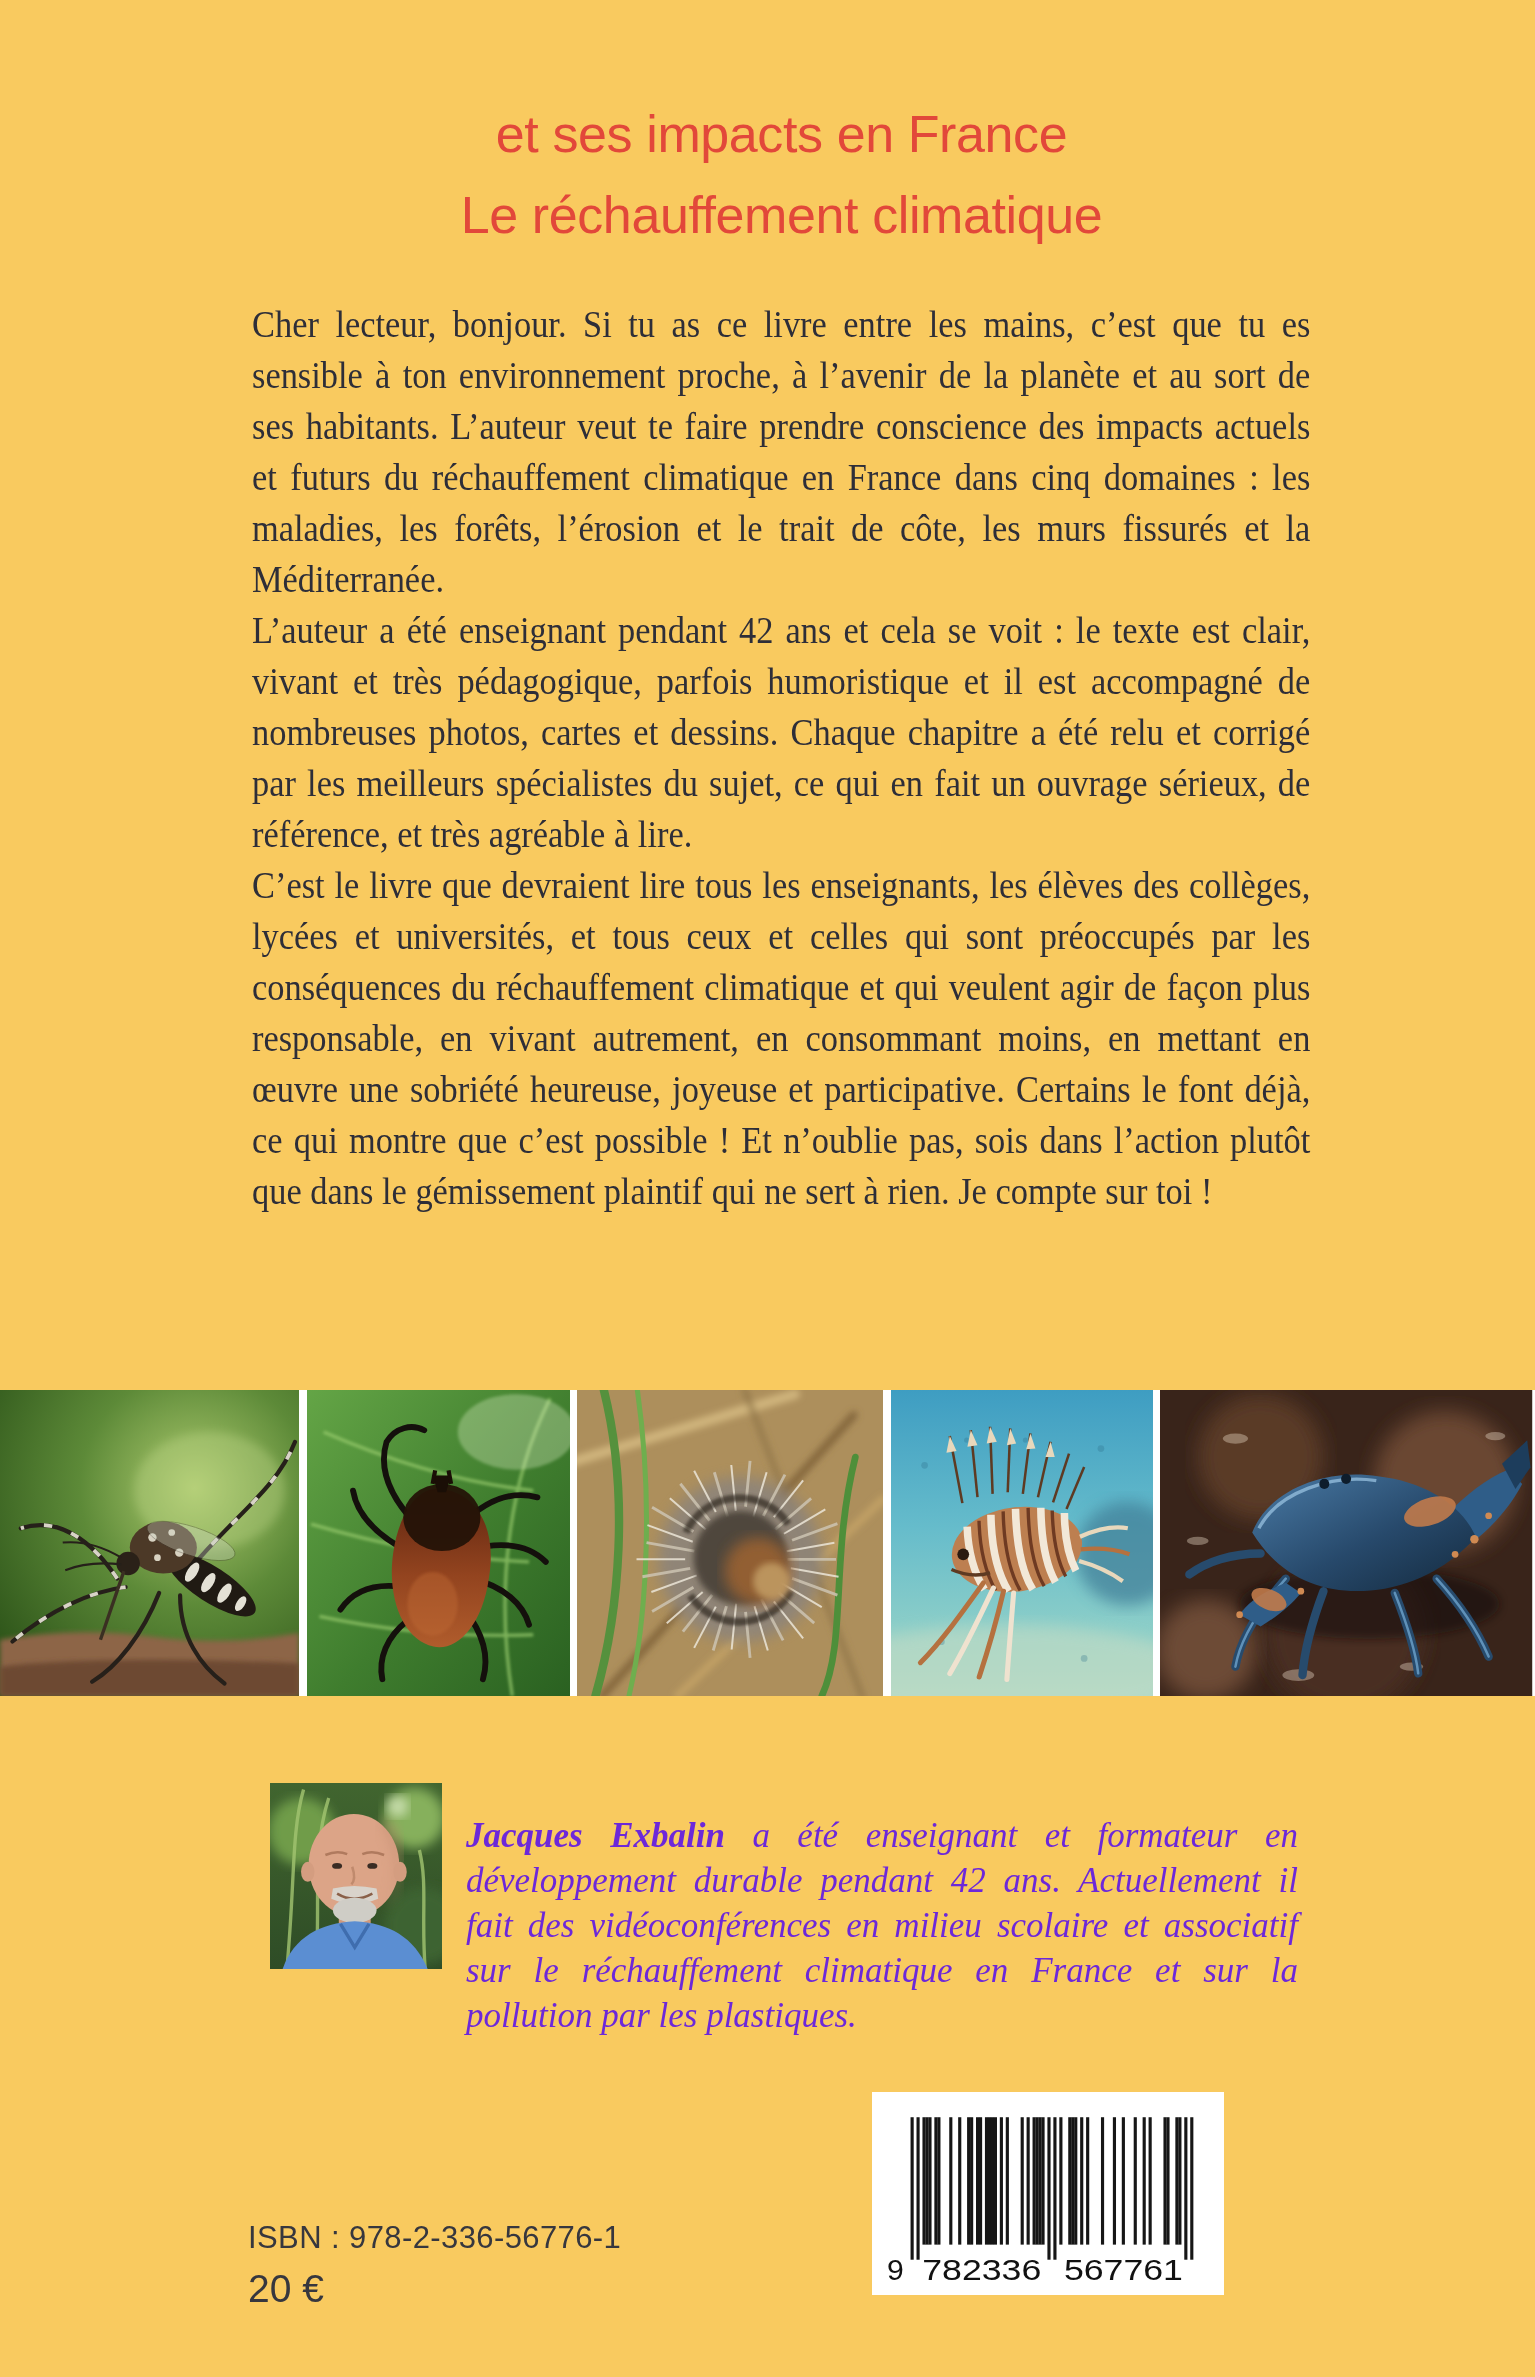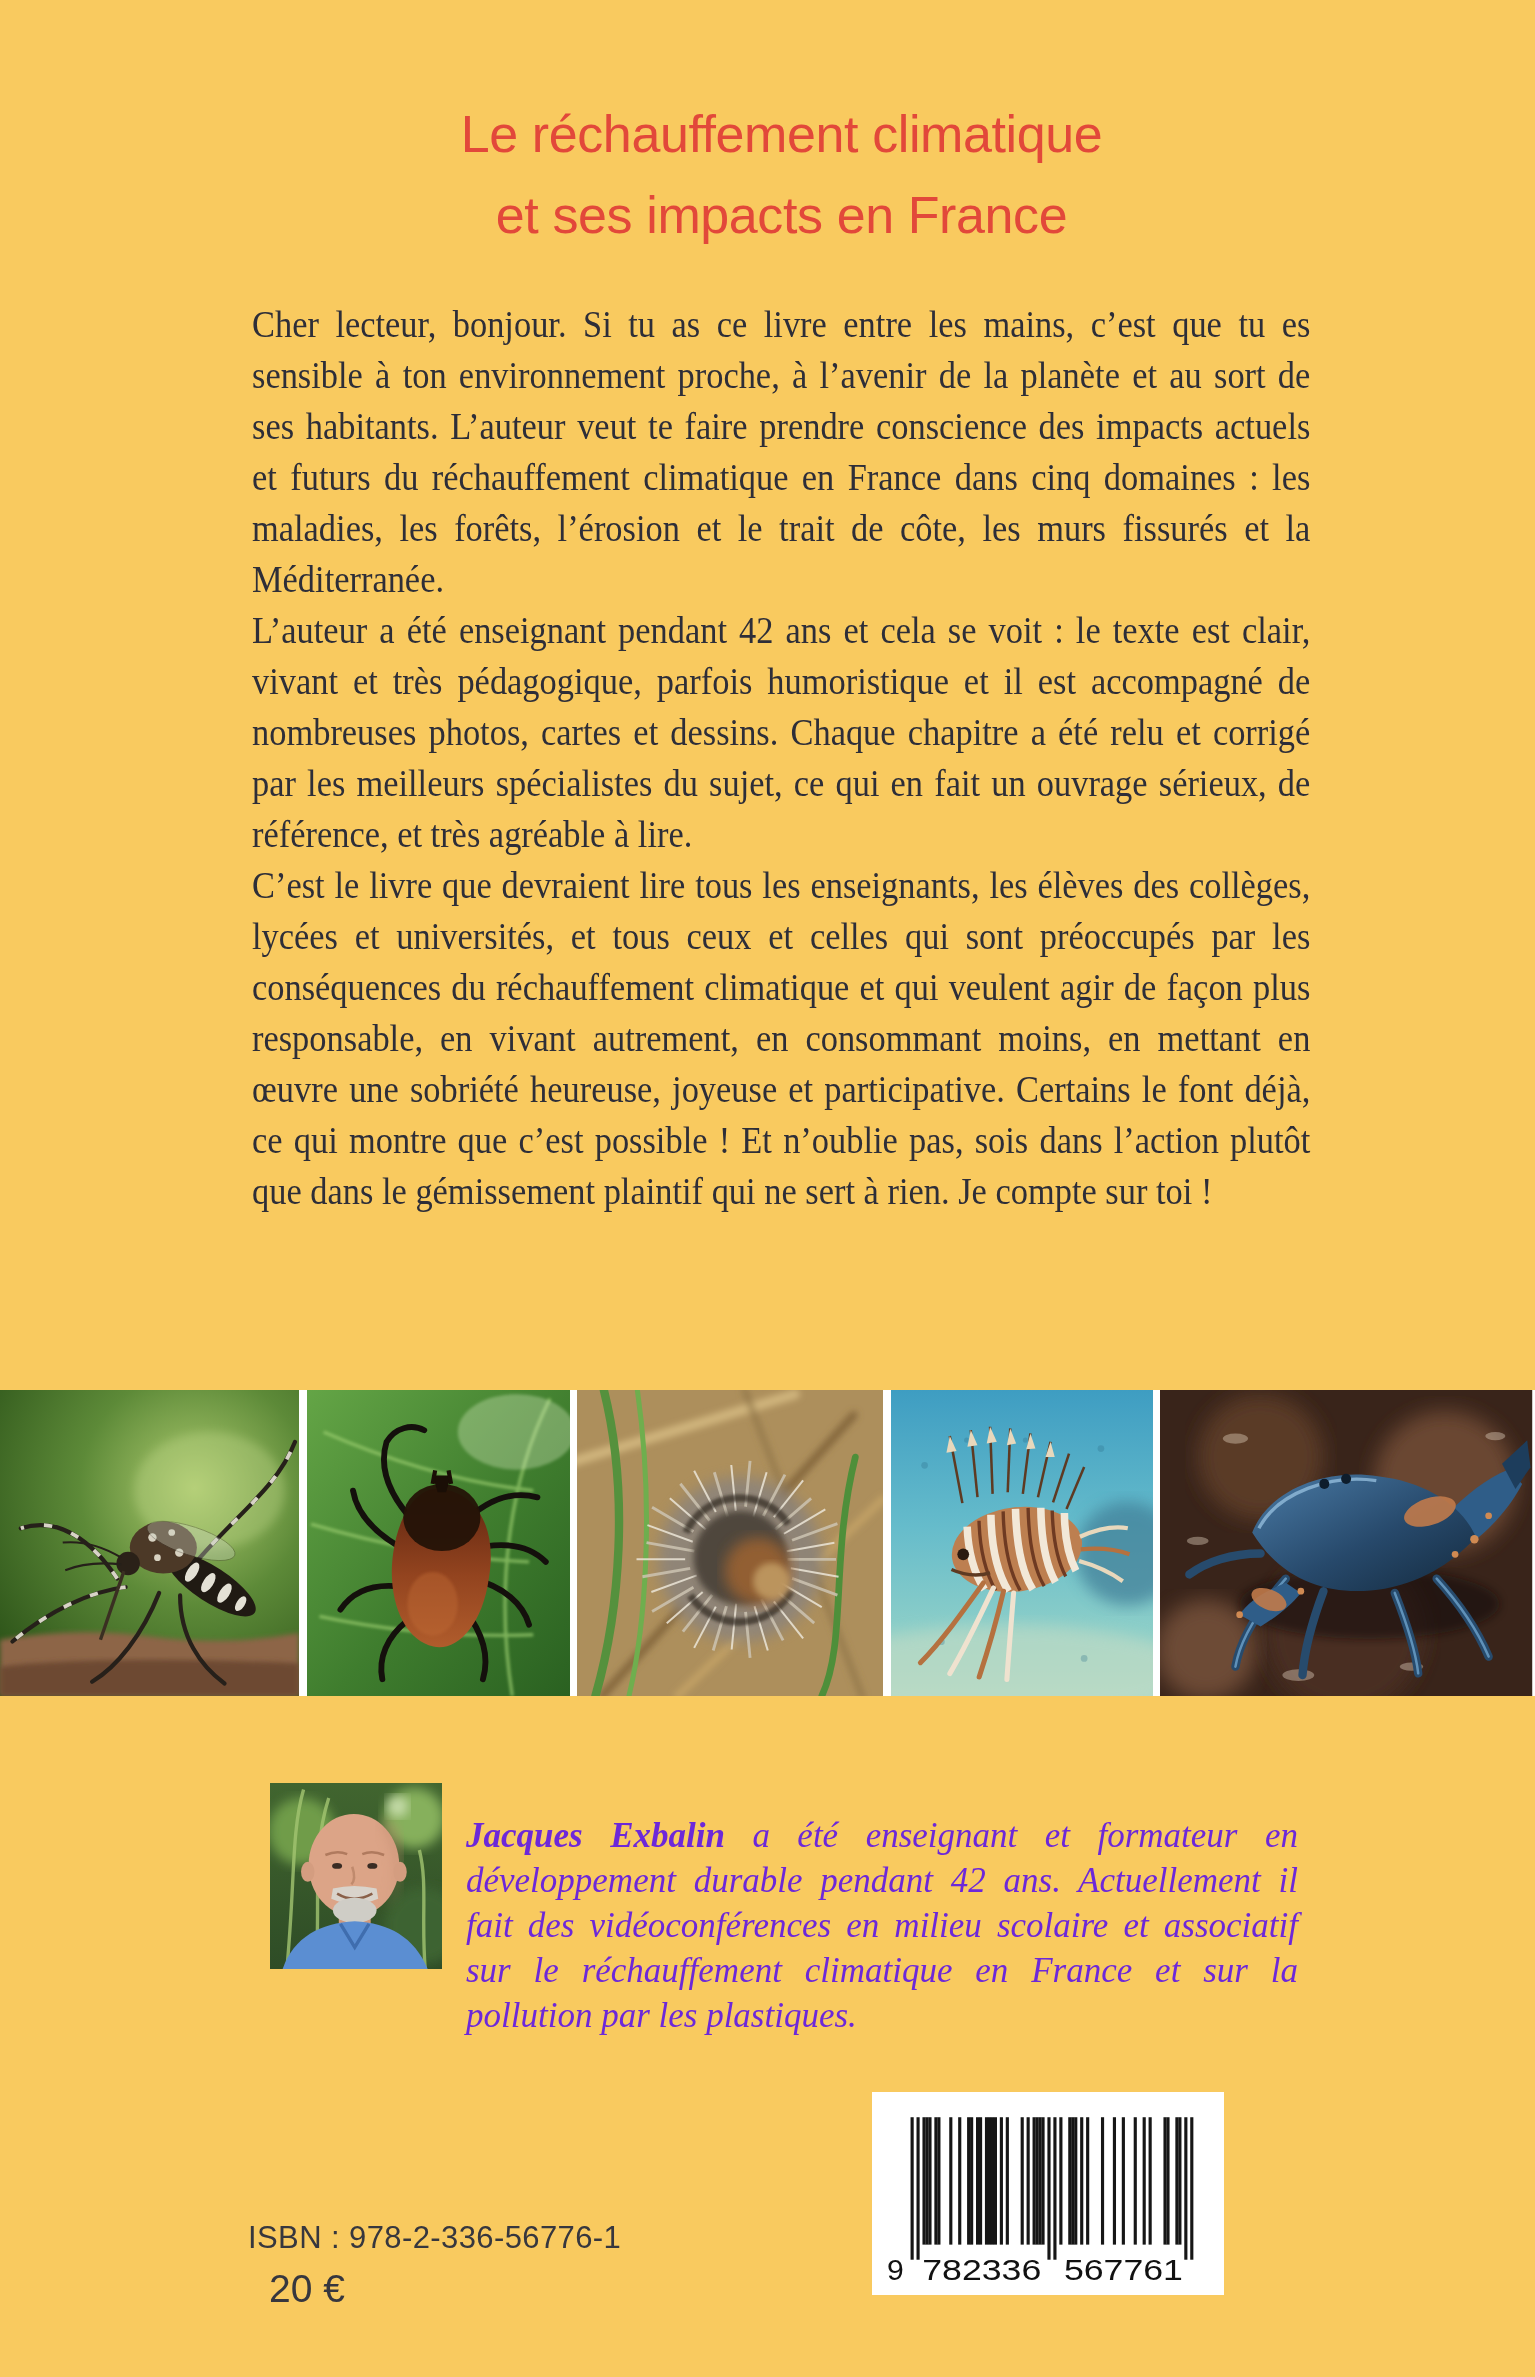--- a/index.html
+++ b/index.html
@@ -54,37 +54,37 @@
   .author-name{font-weight:bold;}
   
   .isbn{
     position:absolute;left:248px;top:2220px;
     font-family:Liberation Sans, sans-serif;
     font-size:31px;color:#37373e;letter-spacing:0.4px;
   }
   .price{
     position:absolute;left:248px;top:2267px;
     font-family:"Liberation Sans",sans-serif;
-    font-size:39px;color:#37373e;margin-left:21px;
+    font-size:39px;color:#37373e;
   }
   .barcode-box{
     position:absolute;left:872px;top:2092px;width:352px;height:203px;
     background:#ffffff;
   }
   .barcode-box svg{display:block;width:100%;height:100%;fill:#161616;}
   .bc-digits{font-family:"Liberation Sans",sans-serif;font-size:36px;fill:#111111;}
 </style>
 </head>
 <body>
 
 <div class="page">
 
   <div class="title-block">
+    <div>et ses impacts en France</div>
     <div>Le réchauffement climatique</div>
-    <div>et ses impacts en France</div>
   </div>
 
   <div class="synopsis">
       <p class="syn-p">Cher lecteur, bonjour. Si tu as ce livre entre les mains, c’est que tu es sensible à ton environnement proche, à l’avenir de la planète et au sort de ses habitants. L’auteur veut te faire prendre conscience des impacts actuels et futurs du réchauffement climatique en France dans cinq domaines : les maladies, les forêts, l’érosion et le trait de côte, les murs fissurés et la Méditerranée.</p>
       <p class="syn-p">L’auteur a été enseignant pendant 42 ans et cela se voit : le texte est clair, vivant et très pédagogique, parfois humoristique et il est accompagné de nombreuses photos, cartes et dessins. Chaque chapitre a été relu et corrigé par les meilleurs spécialistes du sujet, ce qui en fait un ouvrage sérieux, de référence, et très agréable à lire.</p>
       <p class="syn-p">C’est le livre que devraient lire tous les enseignants, les élèves des collèges, lycées et universités, et tous ceux et celles qui sont préoccupés par les conséquences du réchauffement climatique et qui veulent agir de façon plus responsable, en vivant autrement, en consommant moins, en mettant en œuvre une sobriété heureuse, joyeuse et participative. Certains le font déjà, ce qui montre que c’est possible ! Et n’oublie pas, sois dans l’action plutôt que dans le gémissement plaintif qui ne sert à rien. Je compte sur toi !</p>
     </div>
 
   <div class="strip">
 

